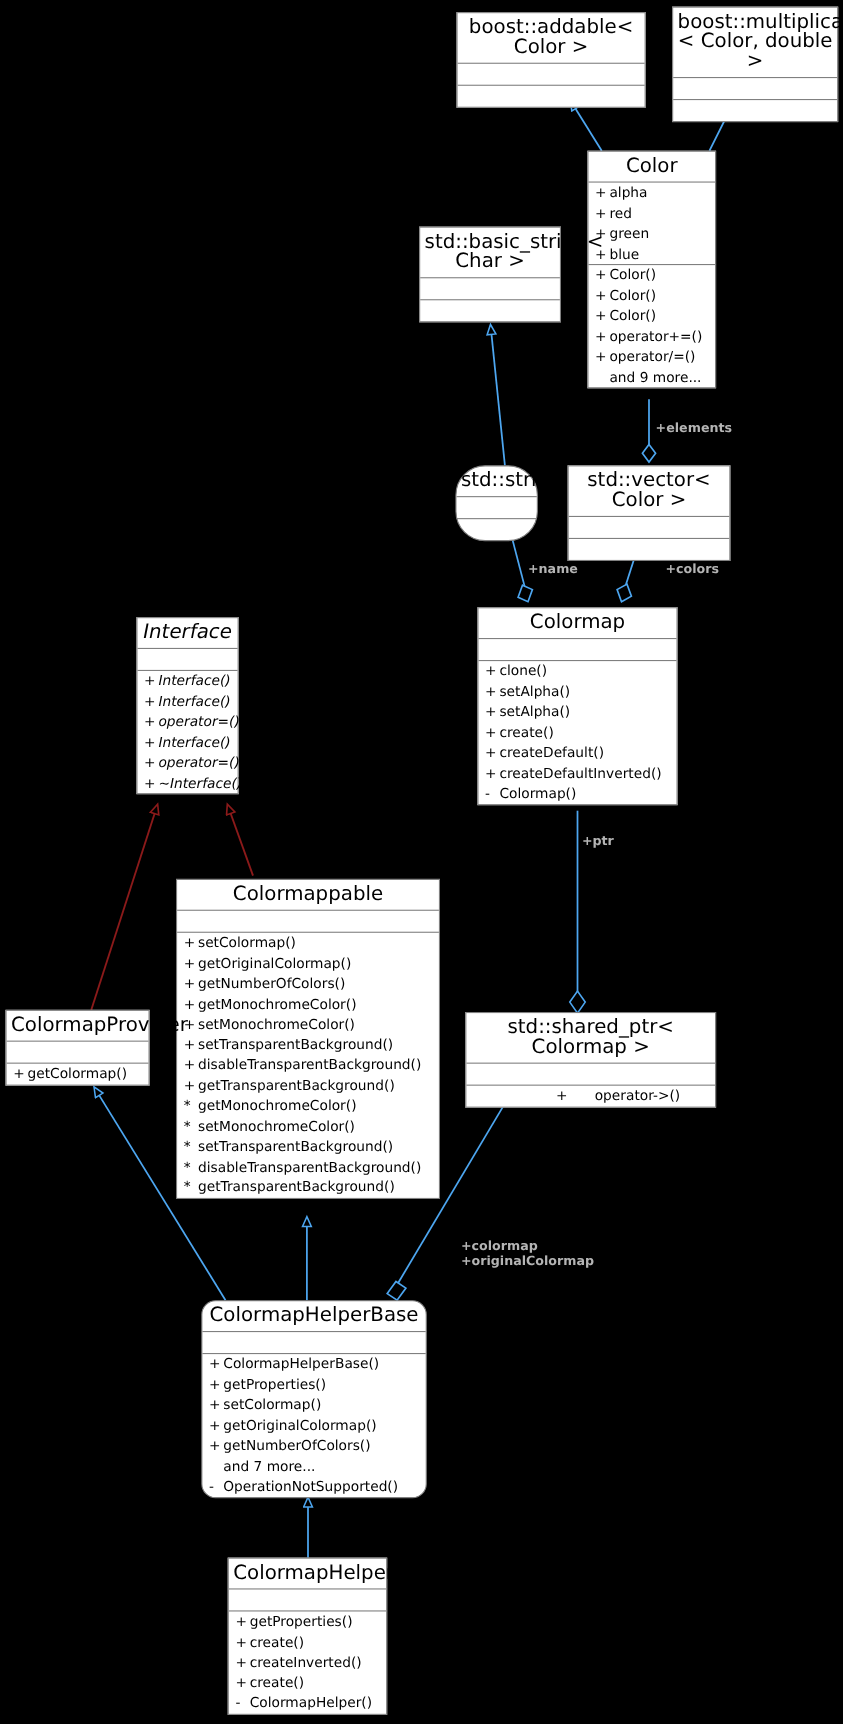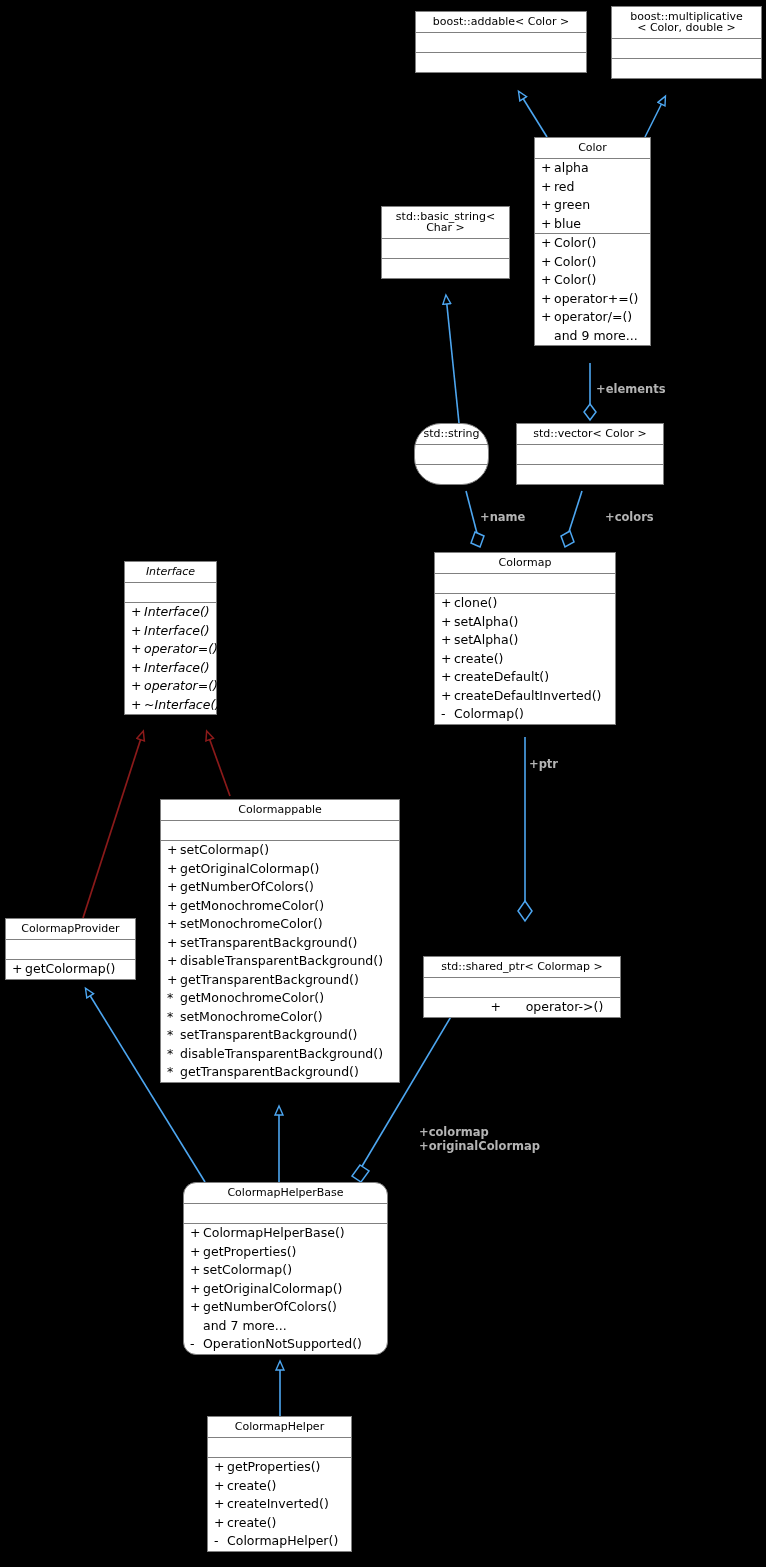--- a/index.html
+++ b/index.html
@@ -35,21 +35,21 @@
     line-height: 1.0;
   }
   .node.filled {
     background: #ffffff;
   }
   .node .title {
     text-align: center;
     padding: 4px 4px 5px 4px;
     border-bottom: 1px solid #808080;
     white-space: pre-line;
-    font-size: 11px;
+    font-size: 18px;
   }
   .node .attrs {
     border-bottom: 1px solid #808080;
     padding: 0;
   }
   .node .ops {
     padding: 0;
   }
   .node .row {
     padding: 3px 5px 3px 6px;
@@ -271,21 +271,21 @@
   <div class="node" style="left:5px; top:918px; width:131px;">
     <div class="title">ColormapProvider</div>
     <div class="attrs">
         <div class="row empty-row">&nbsp;</div>
       </div>
     <div class="ops">
       <div class="row"><span class="vis">+</span><span>getColormap()</span></div>
     </div>
   </div>
 
-  <div class="node" style="left:423px; top:920px; width:198px; text-align:center;margin-top:36px;">
+  <div class="node" style="left:423px; top:920px; width:228px; text-align:center;">
     <div class="title">std::shared_ptr&lt; Colormap &gt;</div>
     <div class="attrs">
         <div class="row empty-row">&nbsp;</div>
       </div>
     <div class="ops">
       <div class="row" style="text-align:center; padding-left:30px;"><span class="vis" style="width:60px;">+</span><span>operator-&gt;()</span></div>
     </div>
   </div>
 
   <div class="node" style="left:183px; top:1182px; width:205px;border-radius:13px;">

